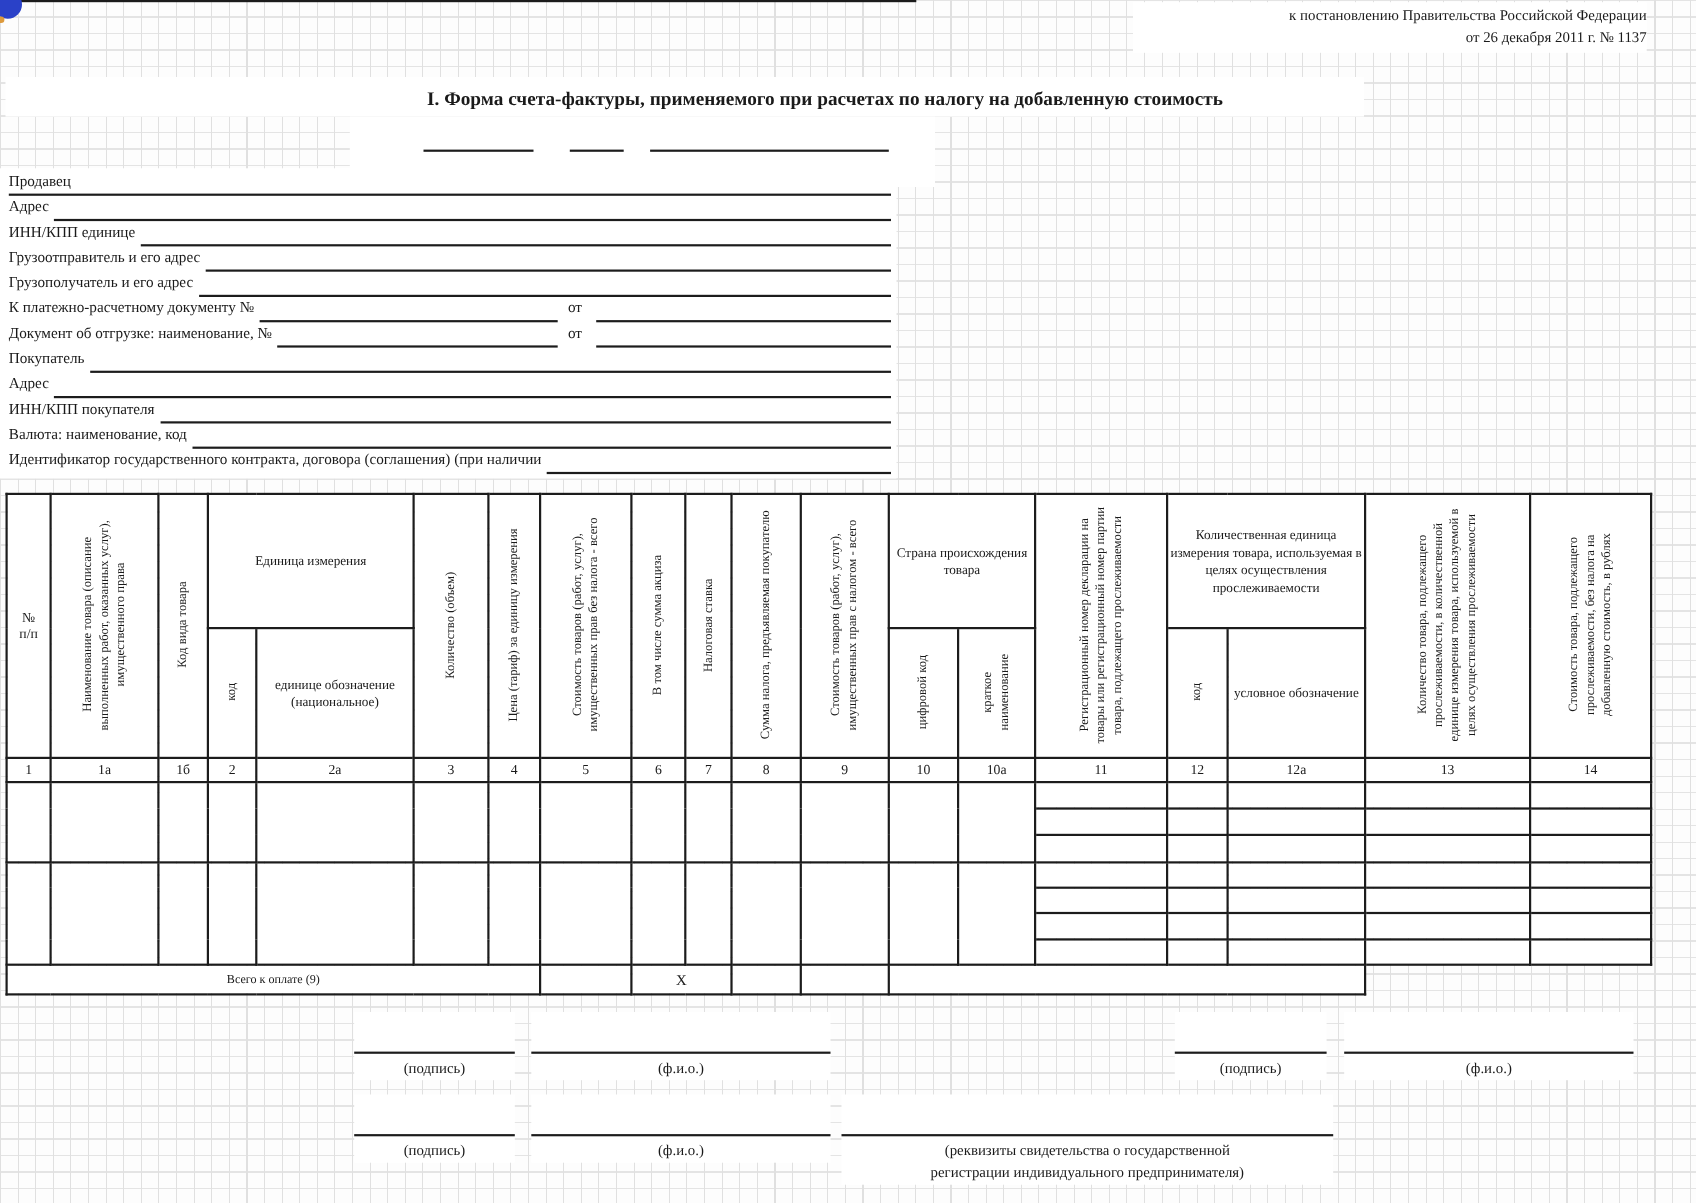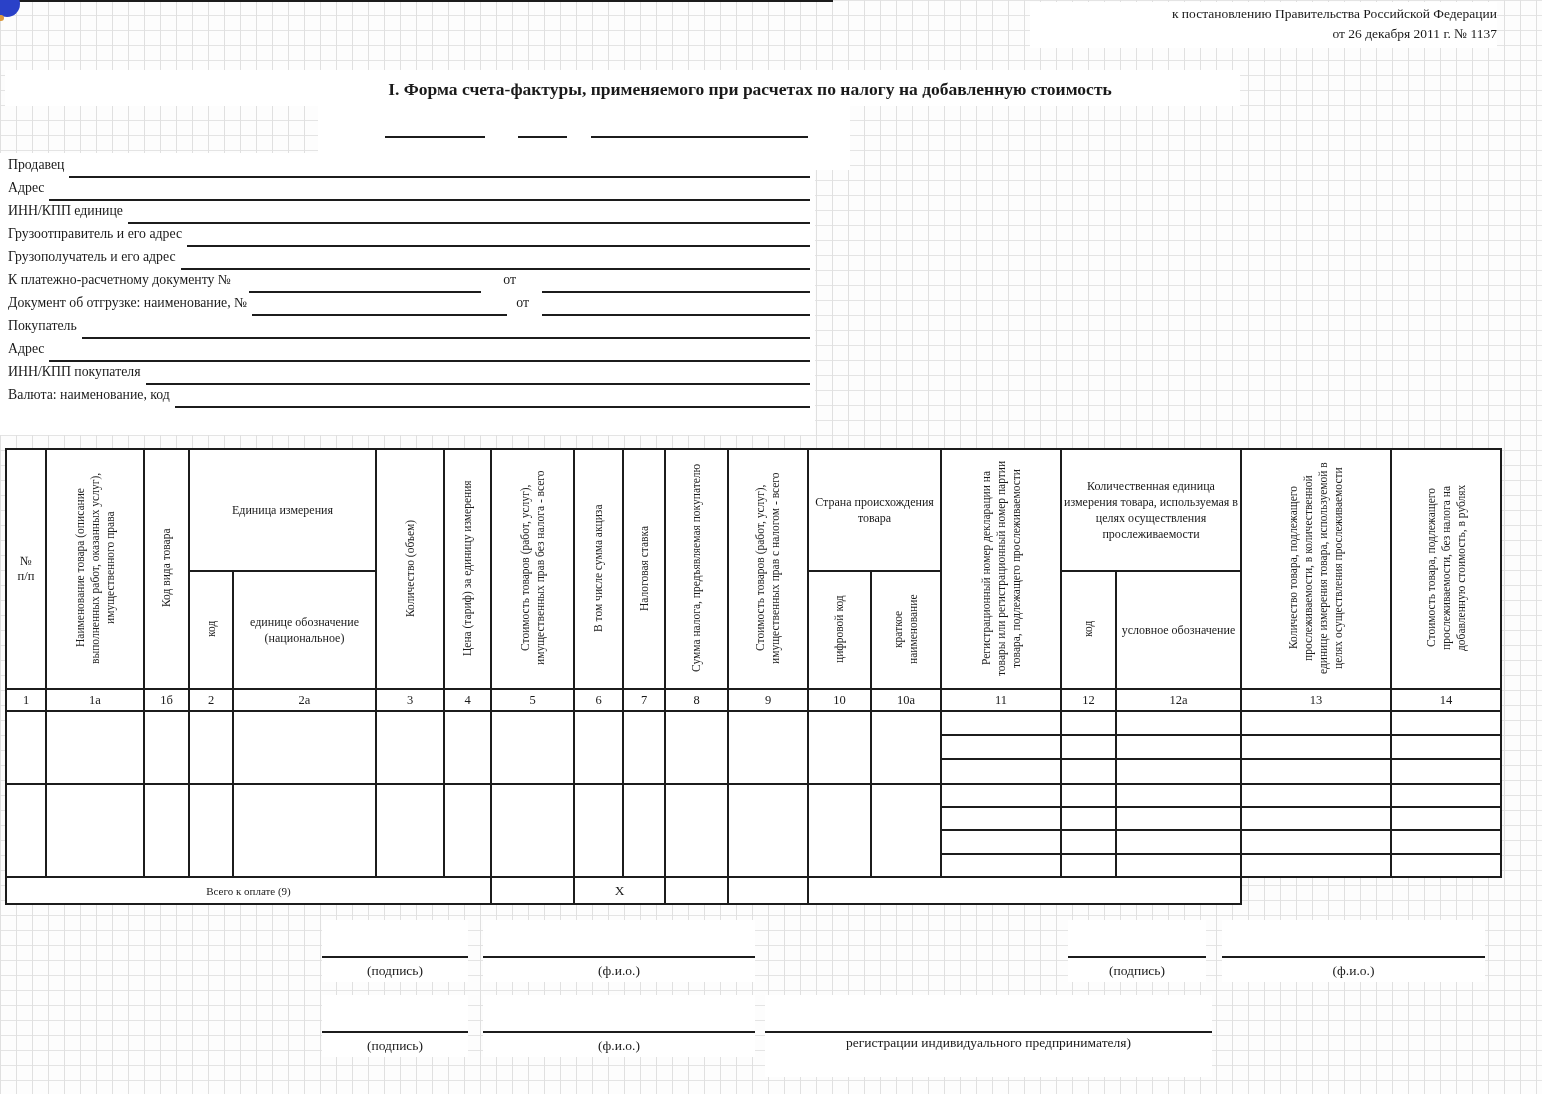--- a/index.html
+++ b/index.html
@@ -77,41 +77,41 @@
   <div class="white invbox"></div>
   <div class="invline" style="left:385px; top:136px; width:100px;"></div>
   <div class="invline" style="left:518px; top:136px; width:49px;"></div>
   <div class="invline" style="left:591px; top:136px; width:217px;"></div>
   <div class="invline" style="left:385px; top:159px; width:100px;"></div>
   <div class="invline" style="left:518px; top:159px; width:49px;"></div>
   <div class="invline" style="left:591px; top:159px; width:217px;"></div>
 
   <div class="white fieldsbg"></div>
 
-  <div class="frow" style="top:157px;">
+  <div class="frow" style="top:157px;flex-direction:column;">
     <span class="flabel">Продавец</span>
     <span class="uline"></span>
   </div>
   <div class="frow" style="top:180px;">
     <span class="flabel">Адрес</span>
     <span class="uline"></span>
   </div>
   <div class="frow" style="top:203px;">
     <span class="flabel">ИНН/КПП единице</span>
     <span class="uline"></span>
   </div>
   <div class="frow" style="top:226px;">
     <span class="flabel">Грузоотправитель и его адрес</span>
     <span class="uline"></span>
   </div>
   <div class="frow" style="top:249px;">
     <span class="flabel">Грузополучатель и его адрес</span>
     <span class="uline"></span>
   </div>
-  <div class="frow" style="top:272px;gap:13px;">
+  <div class="frow" style="top:272px;">
     <span class="flabel">К платежно-расчетному документу №</span>
     <span class="uline"></span>
     <span class="ot">от</span>
     <span class="uline-fixed"></span>
   </div>
   <div class="frow" style="top:295px;">
     <span class="flabel">Документ об отгрузке: наименование, №</span>
     <span class="uline"></span>
     <span class="ot">от</span>
     <span class="uline-fixed"></span>
@@ -123,20 +123,24 @@
   <div class="frow" style="top:341px;">
     <span class="flabel">Адрес</span>
     <span class="uline"></span>
   </div>
   <div class="frow" style="top:364px;">
     <span class="flabel">ИНН/КПП покупателя</span>
     <span class="uline"></span>
   </div>
   <div class="frow" style="top:387px;">
     <span class="flabel">Валюта: наименование, код</span>
+    <span class="uline"></span>
+  </div>
+  <div class="frow" style="top:410px;">
+    <span class="flabel">Идентификатор государственного контракта, договора (соглашения) (при наличии</span>
     <span class="uline"></span>
   </div>
 
   <table class="inv">
     <colgroup>
       <col style="width:40px">
         <col style="width:98px">
         <col style="width:45px">
       <col style="width:44px">
         <col style="width:143px">
@@ -317,16 +321,17 @@
   <div class="sig" style="left:322px; top:995px; width:146px; height:62px;">
     <div class="line"></div>
     <div class="cap">(подпись)</div>
   </div>
   <div class="sig" style="left:483px; top:995px; width:272px; height:62px;">
     <div class="line"></div>
     <div class="cap">(ф.и.о.)</div>
   </div>
   <div class="sig" style="left:765px; top:995px; width:447px; height:82px;">
     <div class="line"></div>
+    <div class="cap">(реквизиты свидетельства о государственной</div>
     <div class="cap" style="padding-top:0;">регистрации индивидуального предпринимателя)</div>
   </div>
 
 </div>
 
 </body></html>

